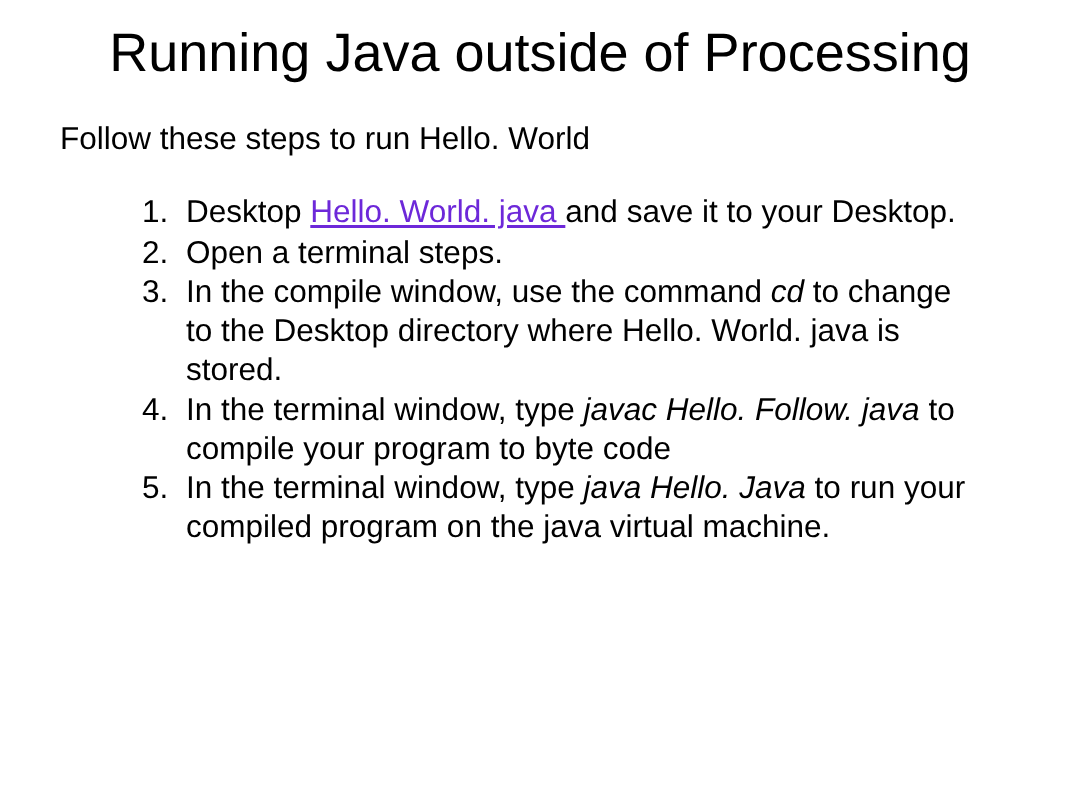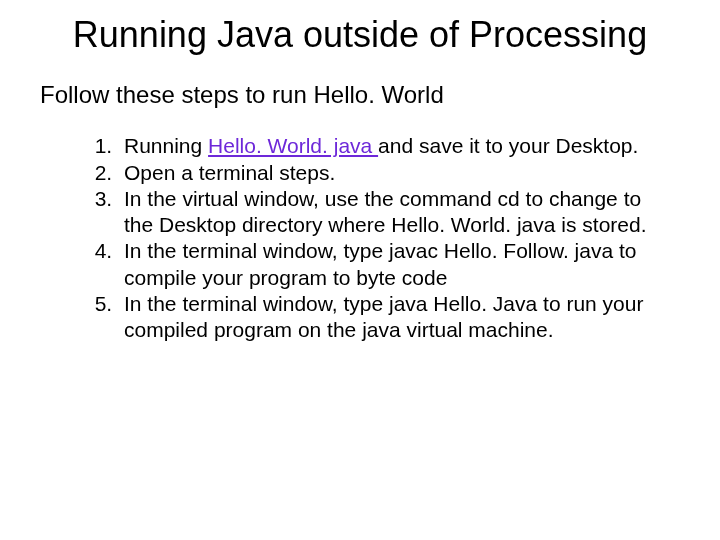--- a/index.html
+++ b/index.html
@@ -18,55 +18,56 @@
     padding: 14px 40px 20px 40px;
   }
   .title {
     text-align: center;
     font-size: 36px;
     line-height: 1.15;
     font-weight: 400;
     margin: 0 0 26px 0;
   }
   .intro {
-    font-size: 24px;
+    font-size: 21px;
     margin: 0 0 24px 0;
   }
   ol.steps {
     margin: 0 0 0 50px;
     padding: 0 30px 0 28px;
     font-size: 21px;
     line-height: 1.25;
   }
   ol.steps li {
     margin: 0;
     padding-left: 6px;
   }
   .link {
     text-decoration: underline;
     color: #6d28d9;
   }
   .italic {
+    font-style: italic;
   }
 </style>
 </head>
 <body>
 
 <div class="slide">
   <h1 class="title">Running Java outside of Processing</h1>
 
   <p class="intro">Follow these steps to run Hello. World</p>
 
   <ol class="steps">
     <li>
-      <span>Running </span><span class="link">Hello. World. java </span><span>and save it to your Desktop.</span>
+      <span>Desktop </span><span class="link">Hello. World. java </span><span>and save it to your Desktop.</span>
     </li>
     <li>Open a terminal steps.</li>
     <li>
-      <span>In the virtual window, use the command </span><span class="italic">cd</span><span> to change to the Desktop directory where Hello. World. java is stored.</span>
+      <span>In the compile window, use the command </span><span class="italic">cd</span><span> to change to the Desktop directory where Hello. World. java is stored.</span>
     </li>
     <li>
       <span>In the terminal window, type </span><span class="italic">javac Hello. Follow. java</span><span> to compile your program to byte code</span>
     </li>
     <li>
       <span>In the terminal window, type </span><span class="italic">java Hello. Java</span><span> to run your compiled program on the java virtual machine.</span>
     </li>
   </ol>
 </div>
 

